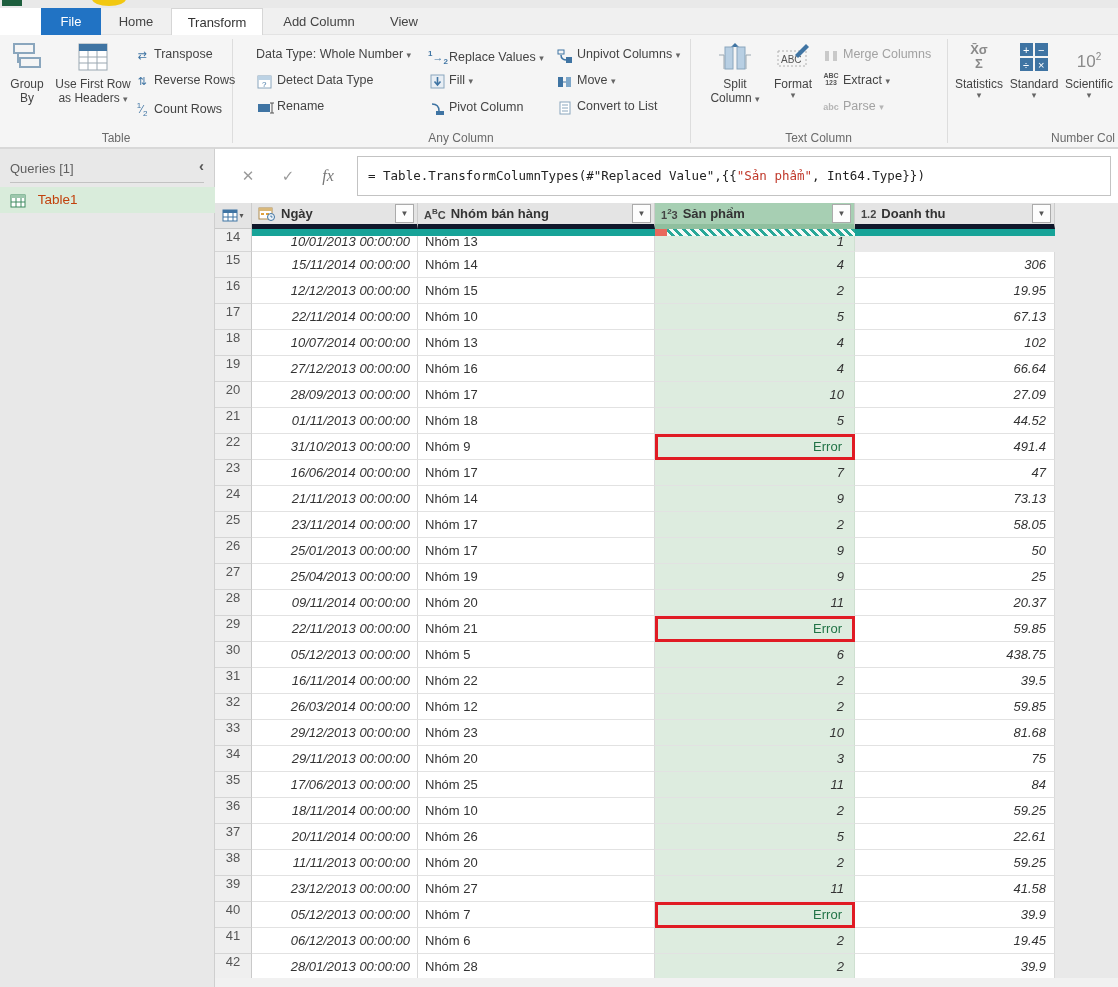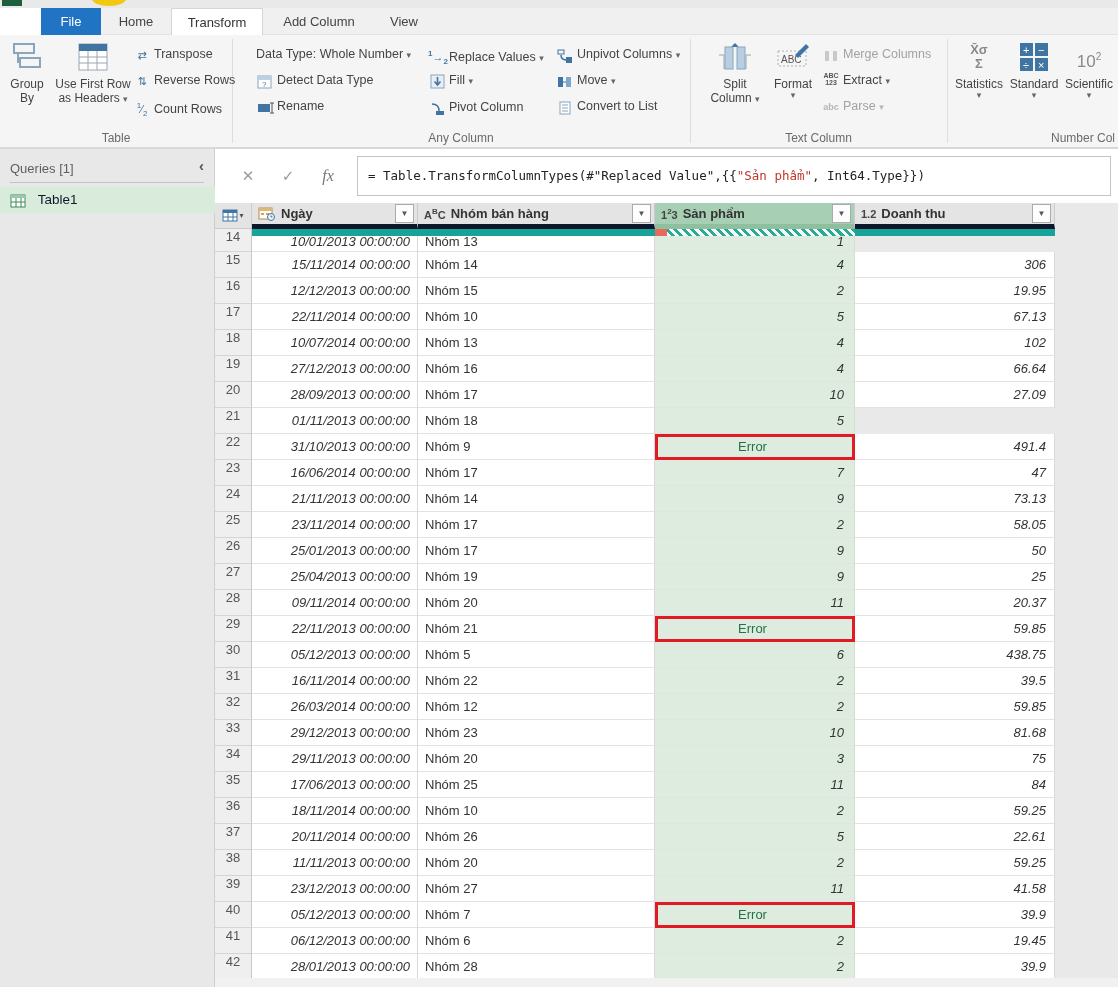--- a/index.html
+++ b/index.html
@@ -34,21 +34,21 @@
   .icn-txt { color:#3f74a3; font-weight:bold; }
   svg { vertical-align:middle; }
 
   
   .qpane { position:absolute; left:0; top:148px; width:215px; height:839px; background:#e8e8e8; border-right:1px solid #cfcfcf; border-top:1px solid #d8d8d8; }
   .qtitle { position:absolute; left:10px; top:12px; color:#5f5f5f; font-size:13px; }
   .qcollapse { position:absolute; right:10px; top:8px; font-size:15px; font-weight:bold; color:#555; cursor:default; }
   .qdiv { position:absolute; left:10px; right:10px; top:33px; height:1px; background:#c2c2c2; }
   .qitem { position:absolute; left:0; top:38px; width:215px; height:26px; background:#d9ecdb; line-height:26px; cursor:default; }
   .qitem .ticon { display:inline-block; margin:0 8px 0 10px; }
-  .qitem .qlabel { color:#0f172a; font-size:13.5px; }
+  .qitem .qlabel { color:#c2410c; font-size:13.5px; }
 
   
   .fbar { position:absolute; left:215px; top:148px; width:903px; height:55px; background:#fff; border-top:1px solid #d8d8d8; }
   .fbtn { position:absolute; top:14px; width:30px; height:26px; text-align:center; line-height:26px; color:#9a9a9a; font-size:15px; cursor:default; }
   .fx { font-style:italic; font-family:"Liberation Serif",serif; color:#777; font-size:16px; }
   .finput { position:absolute; left:142px; top:7px; width:754px; height:40px; border:1px solid #c3c3c3; background:#fff; line-height:38px; padding-left:10px; font-family:"DejaVu Sans Mono","Liberation Mono",monospace; font-size:12.5px; color:#222; white-space:nowrap; overflow:hidden; }
   .fred { color:#c0392b; }
 
   
   .grid { position:absolute; left:215px; top:203px; width:903px; height:784px; background:#e9e9e9; }
@@ -62,21 +62,21 @@
   .gbody { position:absolute; left:0; top:26px; width:903px; bottom:9px; background:#ec4899; overflow:hidden; }
   .grid-row { display:flex; height:26px; position:relative; }
   .grid-row.clipped { height:23px; }
   .gc { border-right:1px solid #dadada; border-bottom:1px solid #e2e2e2; background:#fff; line-height:25px; overflow:hidden; white-space:nowrap; }
   .gut { width:37px; flex:0 0 37px; background:#efefef; color:#555; text-align:center; border-right:1px solid #c9c9c9; border-bottom:1px solid #d5d5d5; font-size:13px; }
   .c-date { width:166px; flex:0 0 166px; text-align:right; padding-right:7px; font-style:italic; }
   .c-grp  { width:237px; flex:0 0 237px; text-align:left; padding-left:7px; }
   .c-prod { width:200px; flex:0 0 200px; text-align:right; padding-right:10px; font-style:italic; background:#ddecdf; border-right-color:#cfe0d1; }
   .c-rev  { width:200px; flex:0 0 200px; text-align:right; padding-right:8px; font-style:italic; }
   .c-fill { flex:1 1 auto; background:#e9e9e9; border:none; }
-  .c-prod.error-cell { font-style:normal; text-align:center; padding-left:5px; color:#217346; border:3px solid #e01b24; line-height:19px; }
+  .c-prod.error-cell { font-style:normal; text-align:right; padding-left:5px; color:#217346; border:3px solid #e01b24; line-height:19px; }
   .selbar { position:absolute; top:0; height:7px; z-index:3; }
   .selbar.teal { background:#17a398; }
   .selbar.hatch { background:repeating-linear-gradient(45deg,#f6fbf8 0 3px,#2aa898 3px 6px); }
   .selbar.redblk { background:#e8695d; }
   .gbot { position:absolute; left:0; bottom:0; width:903px; height:9px; background:#f1f1f1; }
   sup.s { font-size:8px; }
   sub.s { font-size:8px; }
 </style>
 </head>
 <body>
@@ -389,20 +389,21 @@
         <div class="gc c-grp">Nhóm 17</div>
         <div class="gc c-prod">10</div>
         <div class="gc c-rev">27.09</div>
         <div class="gc c-fill"></div>
       </div>
       <div class="grid-row">
         <div class="gut">21</div>
         <div class="gc c-date">01/11/2013 00:00:00</div>
         <div class="gc c-grp">Nhóm 18</div>
         <div class="gc c-prod">5</div>
+        <div class="gc c-rev">44.52</div>
         <div class="gc c-fill"></div>
       </div>
       <div class="grid-row">
         <div class="gut">22</div>
         <div class="gc c-date">31/10/2013 00:00:00</div>
         <div class="gc c-grp">Nhóm 9</div>
         <div class="gc c-prod error-cell">Error</div>
         <div class="gc c-rev">491.4</div>
         <div class="gc c-fill"></div>
       </div>

